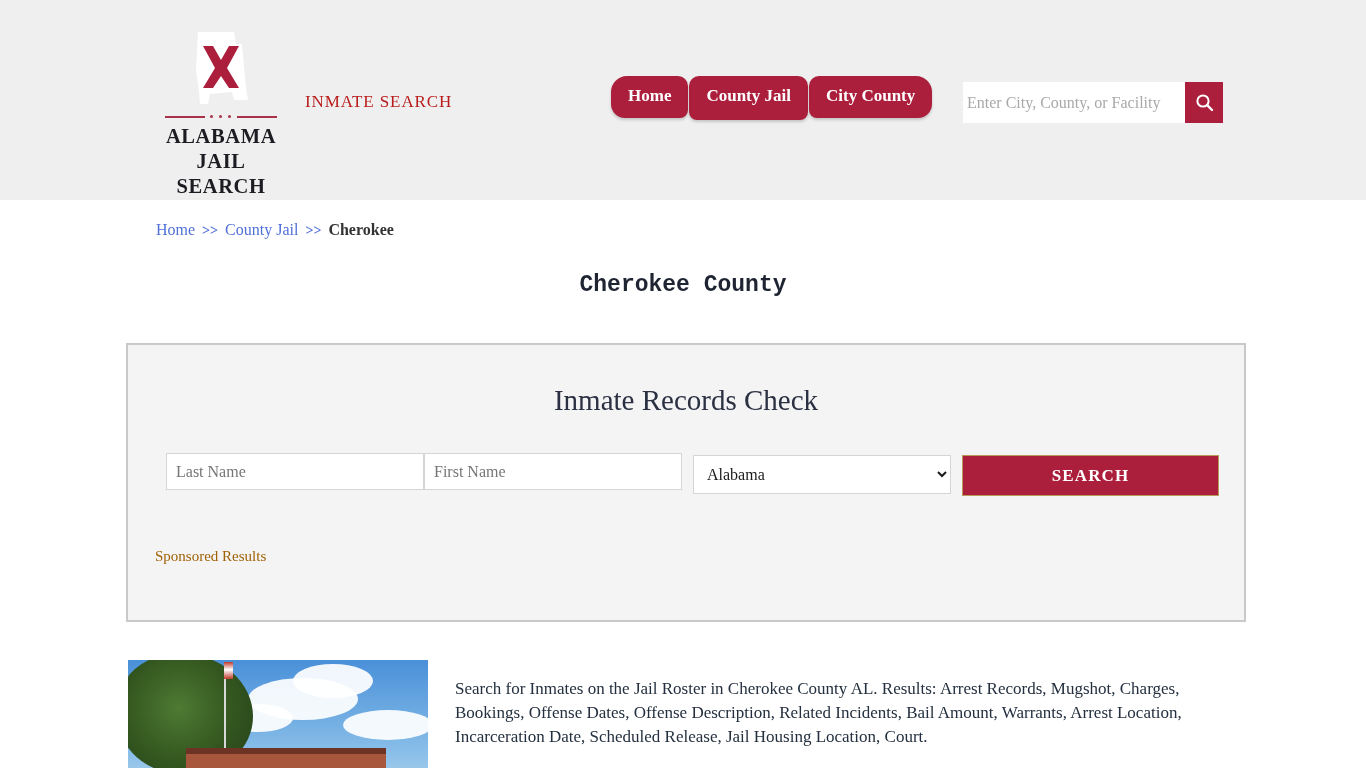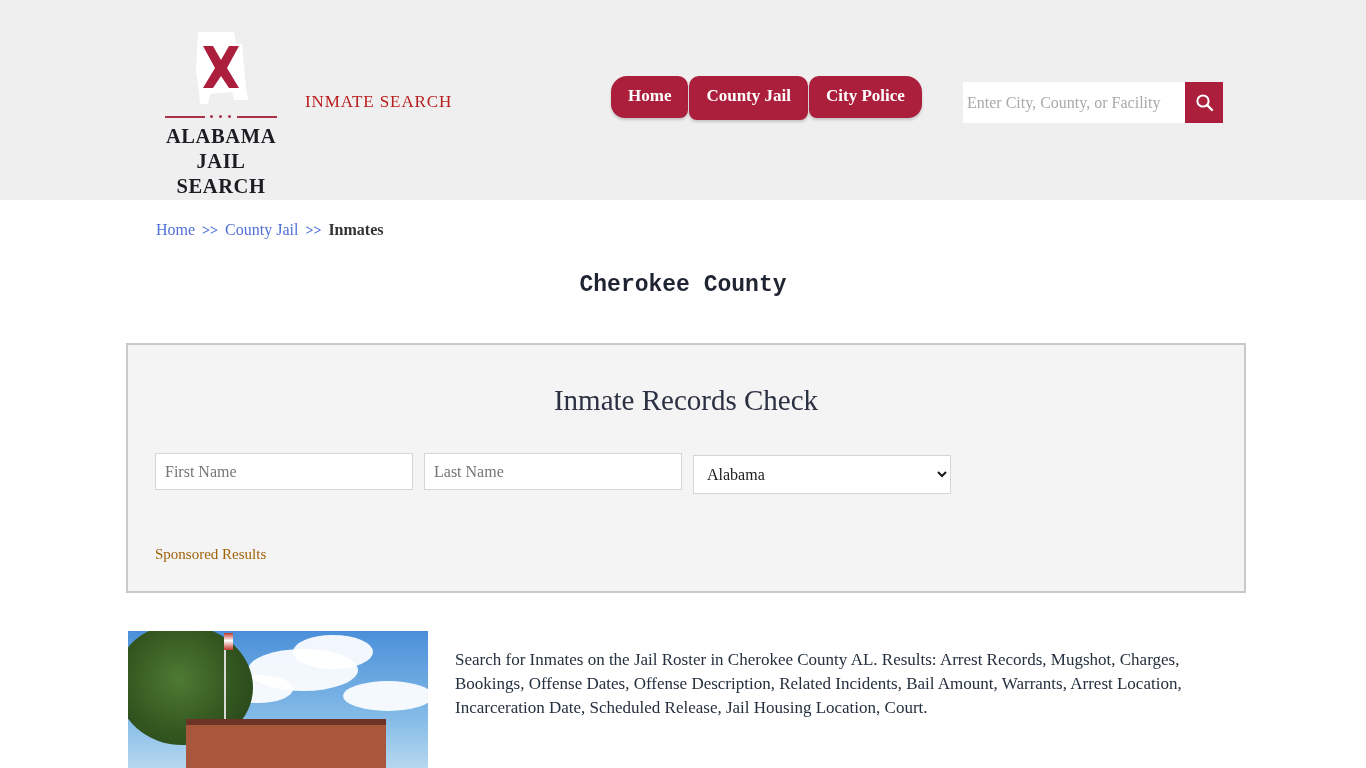--- a/index.html
+++ b/index.html
@@ -161,21 +161,21 @@
     color: #1f2433;
     margin: 33px 0 0 0;
     font-family: Liberation Mono, monospace;
   }
 
   
   .sponsor-box {
     position: relative;
     margin: 45px 0 0 3px;
     width: 1120px;
-    height: 250px;
+    height: 279px;
     background: #f4f4f4;
     border: 2px solid #c9c9c9;
   }
   .sponsor-title {
     text-align: center;
     font-size: 29px;
     color: #2b3042;
     margin-top: 39px;
     font-family: "Liberation Serif", "DejaVu Serif", serif;
   }
@@ -319,53 +319,54 @@
       </div>
       <div class="logo-text">ALABAMA</div>
       <div class="logo-text">JAIL SEARCH</div>
     </div>
 
     <div class="tagline">INMATE SEARCH</div>
 
     <nav class="main-nav">
       <div class="nav-tab n0">Home</div>
       <div class="nav-tab n1">County Jail</div>
-      <div class="nav-tab n2">City Police</div>
+      <div class="nav-tab n2">City County</div>
     </nav>
 
     <div class="header-search">
       <input type="text" placeholder="Enter City, County, or Facility" style="">
       <button class="search-btn">
         <svg width="19" height="19" viewBox="0 0 19 19">
           <circle cx="8" cy="8" r="5.6" fill="none" stroke="#ffffff" stroke-width="2"></circle>
           <line x1="12.2" y1="12.2" x2="17" y2="17" stroke="#ffffff" stroke-width="2.4" stroke-linecap="round"></line>
         </svg>
       </button>
     </div>
 
   </div>
 </header>
 
 <div class="content">
 
   <div class="breadcrumb">
-    <a>Home</a><span class="sep">&gt;&gt;</span><a>County Jail</a><span class="sep">&gt;&gt;</span><span class="current">Inmates</span>
+    <a>Home</a><span class="sep">&gt;&gt;</span><a>County Jail</a><span class="sep">&gt;&gt;</span><span class="current">Cherokee</span>
   </div>
 
   <h1 class="page-title">Cherokee County</h1>
 
   <section class="sponsor-box">
     <div class="sponsor-title">Inmate Records Check</div>
 
     <form class="sponsor-form">
+      <input id="last-name" type="text" placeholder="Last Name" style="">
       <input id="first-name" type="text" placeholder="First Name" style="">
-      <input id="last-name" type="text" placeholder="Last Name" style="">
       <select>
         <option>Alabama</option>
       </select>
+      <button class="search-submit">SEARCH</button>
     </form>
 
     <div class="sponsored-results">Sponsored Results</div>
   </section>
 
   <section class="lower">
     <div class="jail-photo">
       <div class="photo-cloud" style="left:120px; top:18px; width:110px; height:42px;"></div>
       <div class="photo-cloud" style="left:165px; top:4px;  width:80px;  height:34px;"></div>
       <div class="photo-cloud" style="left:95px;  top:44px; width:70px;  height:28px;"></div>

